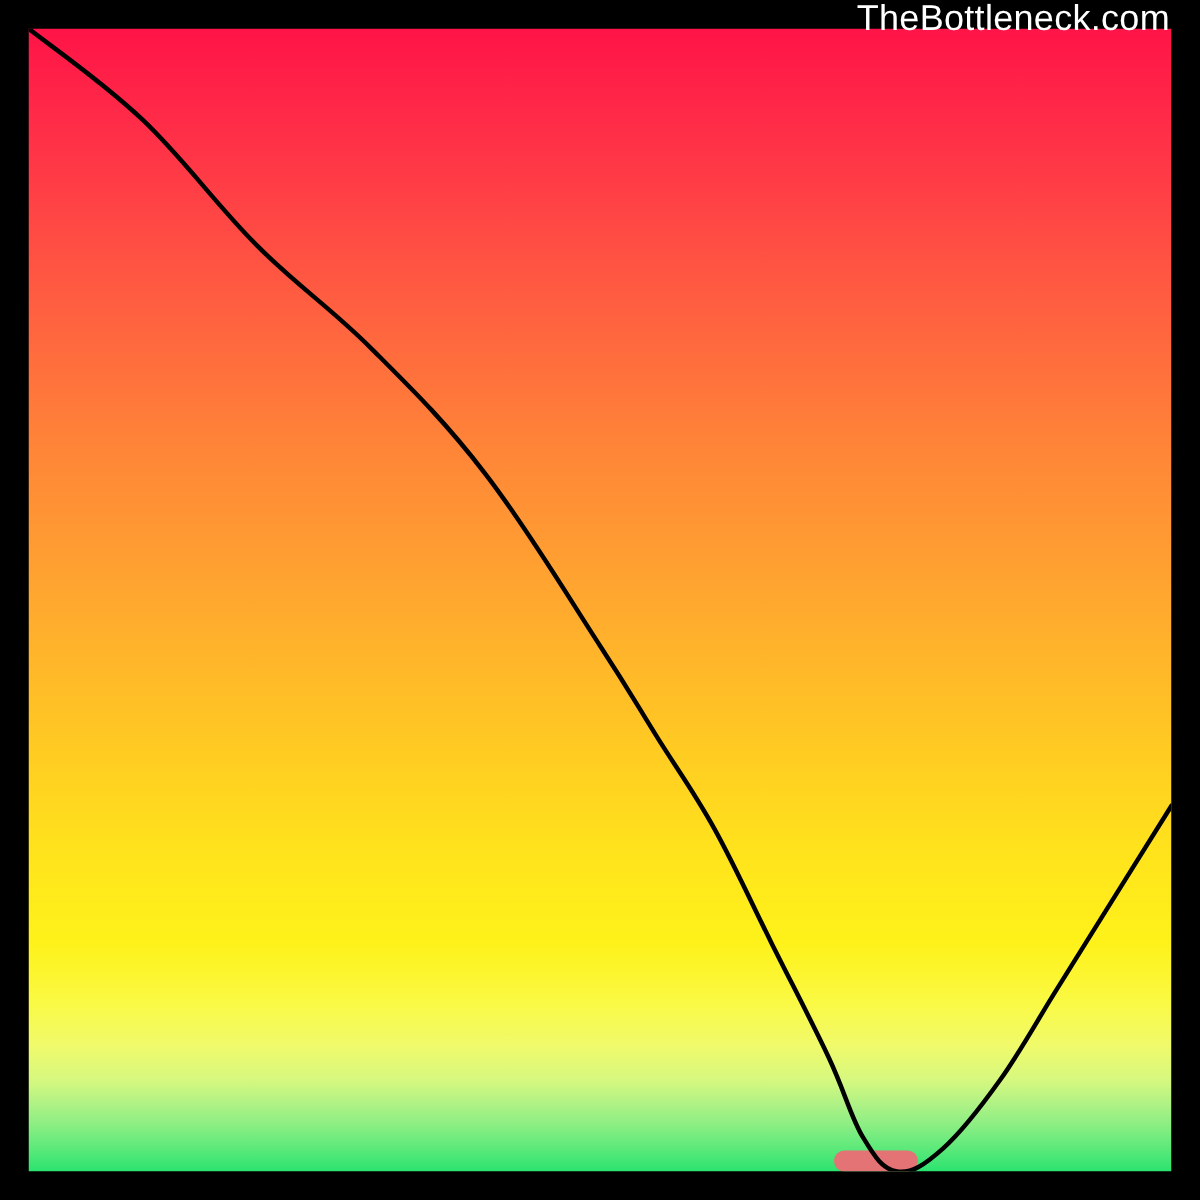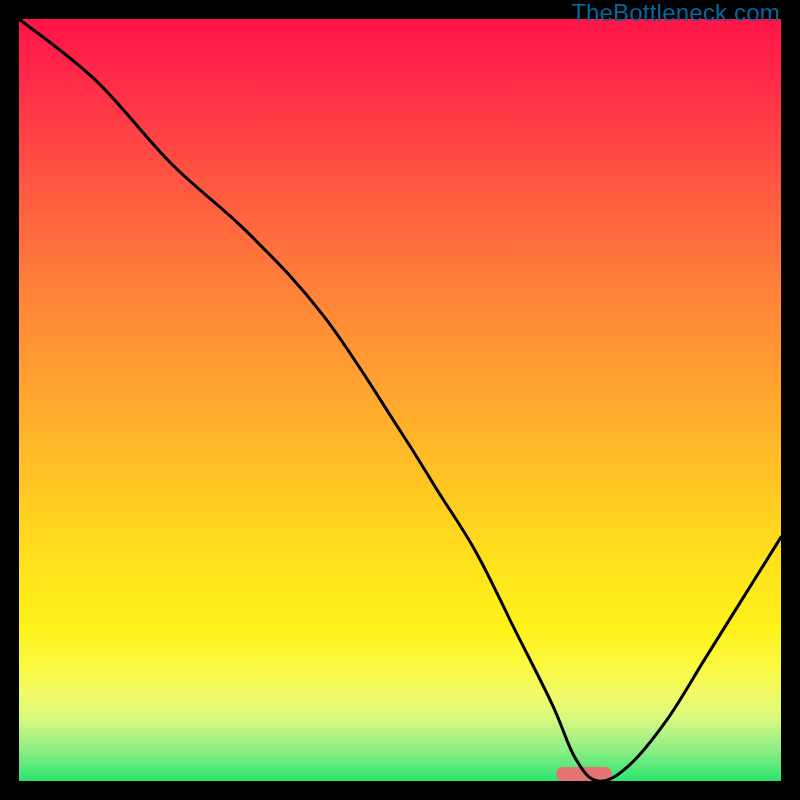--- a/index.html
+++ b/index.html
@@ -50,21 +50,21 @@
     position: absolute;
     inset: 0;
     width: 100%;
     height: 100%;
     pointer-events: none;
   }
   .watermark {
     position: absolute;
     top: 0;
     right: 20px;
-    color: #0369a1;
+    color: #ffffff;
     font-size: 24px;
     letter-spacing: 0.2px;
     line-height: 1;
     padding-top: 1px;
     user-select: none;
   }
   .marker {
     position: absolute;
     width: 56px;
     height: 14px;

